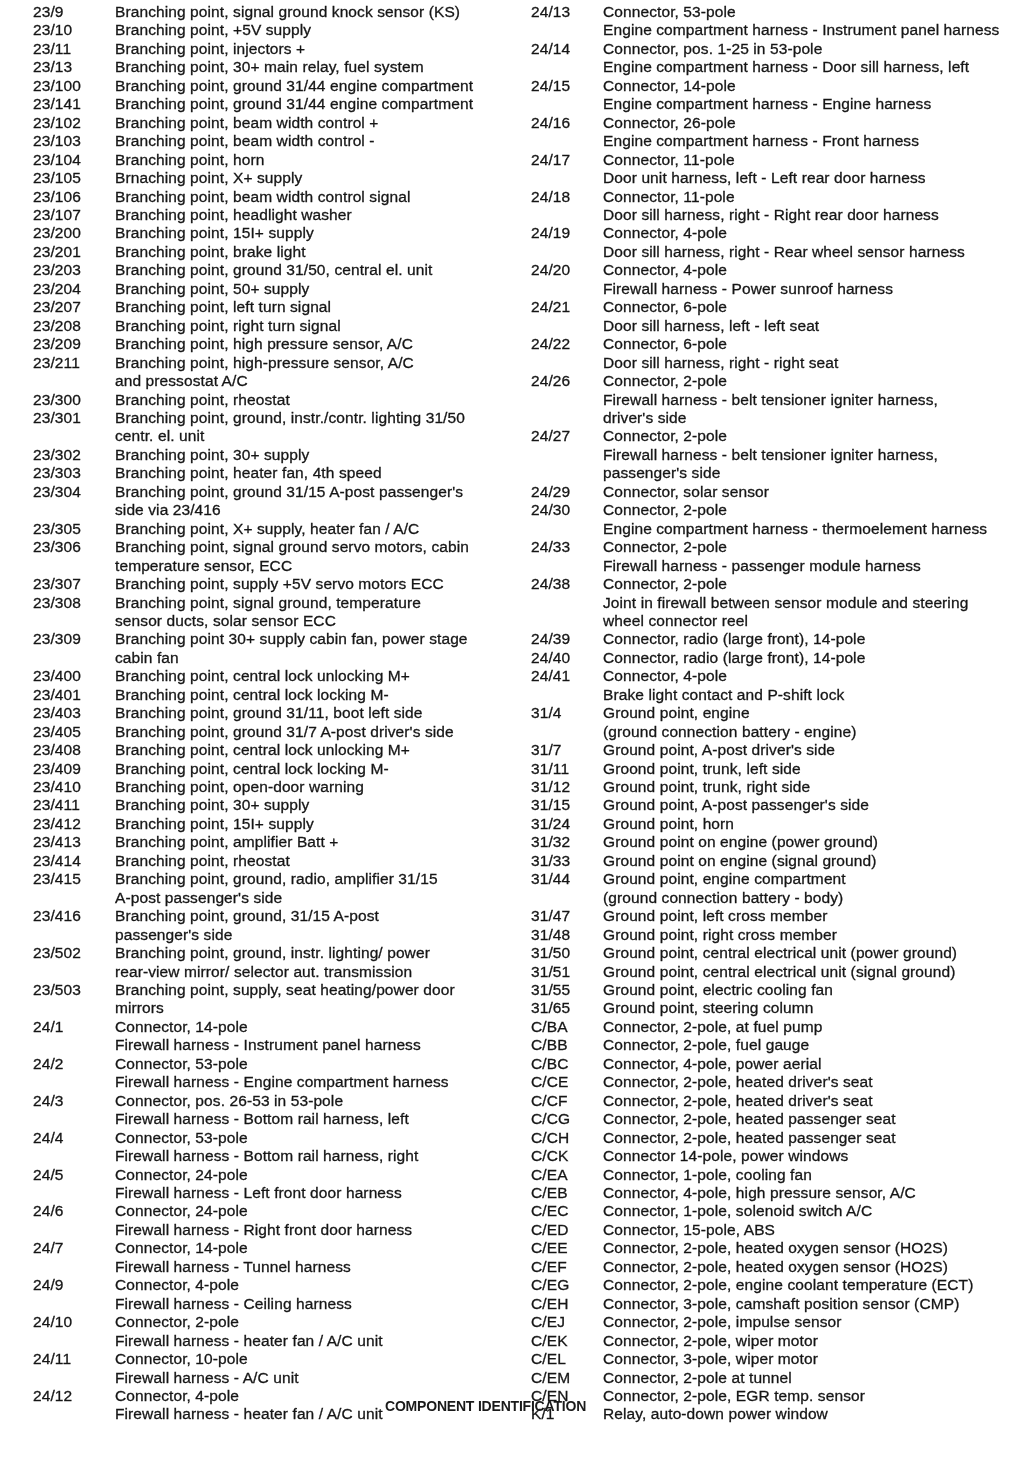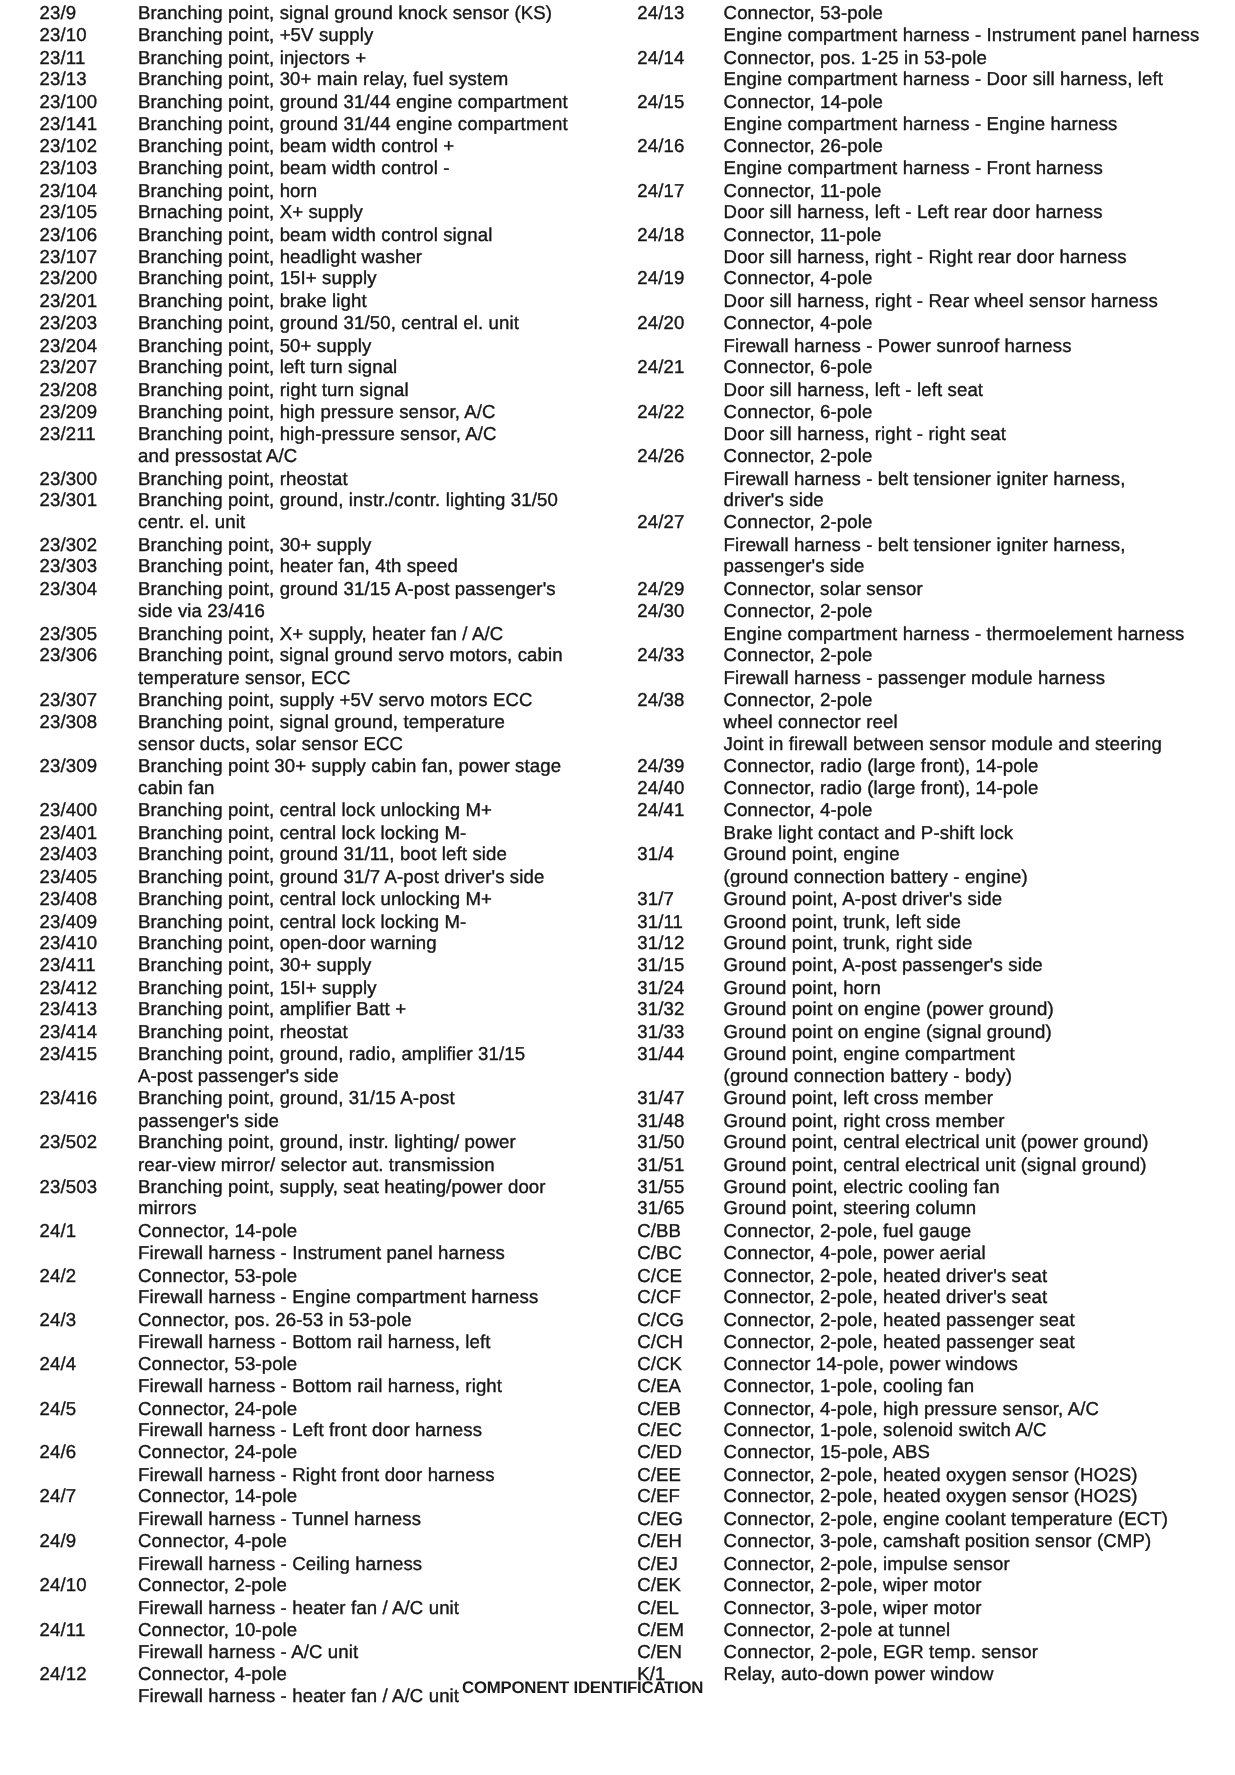--- a/index.html
+++ b/index.html
@@ -390,21 +390,21 @@
       <div class="row">
         <span class="code"></span>
         <span class="desc">Engine compartment harness - Front harness</span>
       </div>
       <div class="row">
         <span class="code">24/17</span>
         <span class="desc">Connector, 11-pole</span>
       </div>
       <div class="row">
         <span class="code"></span>
-        <span class="desc">Door sill harness, left - Left rear door harness</span>
+        <span class="desc">Door unit harness, left - Left rear door harness</span>
       </div>
       <div class="row">
         <span class="code">24/18</span>
         <span class="desc">Connector, 11-pole</span>
       </div>
       <div class="row">
         <span class="code"></span>
         <span class="desc">Door sill harness, right - Right rear door harness</span>
       </div>
       <div class="row">
@@ -482,25 +482,25 @@
       <div class="row">
         <span class="code"></span>
         <span class="desc">Firewall harness - passenger module harness</span>
       </div>
       <div class="row">
         <span class="code">24/38</span>
         <span class="desc">Connector, 2-pole</span>
       </div>
       <div class="row">
         <span class="code"></span>
+        <span class="desc">Joint in firewall between sensor module and steering</span>
+      </div>
+      <div class="row">
+        <span class="code"></span>
         <span class="desc">wheel connector reel</span>
-      </div>
-      <div class="row">
-        <span class="code"></span>
-        <span class="desc">Joint in firewall between sensor module and steering</span>
       </div>
       <div class="row">
         <span class="code">24/39</span>
         <span class="desc">Connector, radio (large front), 14-pole</span>
       </div>
       <div class="row">
         <span class="code">24/40</span>
         <span class="desc">Connector, radio (large front), 14-pole</span>
       </div>
       <div class="row">
@@ -571,20 +571,24 @@
         <span class="code">31/51</span>
         <span class="desc">Ground point, central electrical unit (signal ground)</span>
       </div>
       <div class="row">
         <span class="code">31/55</span>
         <span class="desc">Ground point, electric cooling fan</span>
       </div>
       <div class="row">
         <span class="code">31/65</span>
         <span class="desc">Ground point, steering column</span>
+      </div>
+      <div class="row">
+        <span class="code">C/BA</span>
+        <span class="desc">Connector, 2-pole, at fuel pump</span>
       </div>
       <div class="row">
         <span class="code">C/BB</span>
         <span class="desc">Connector, 2-pole, fuel gauge</span>
       </div>
       <div class="row">
         <span class="code">C/BC</span>
         <span class="desc">Connector, 4-pole, power aerial</span>
       </div>
       <div class="row">

